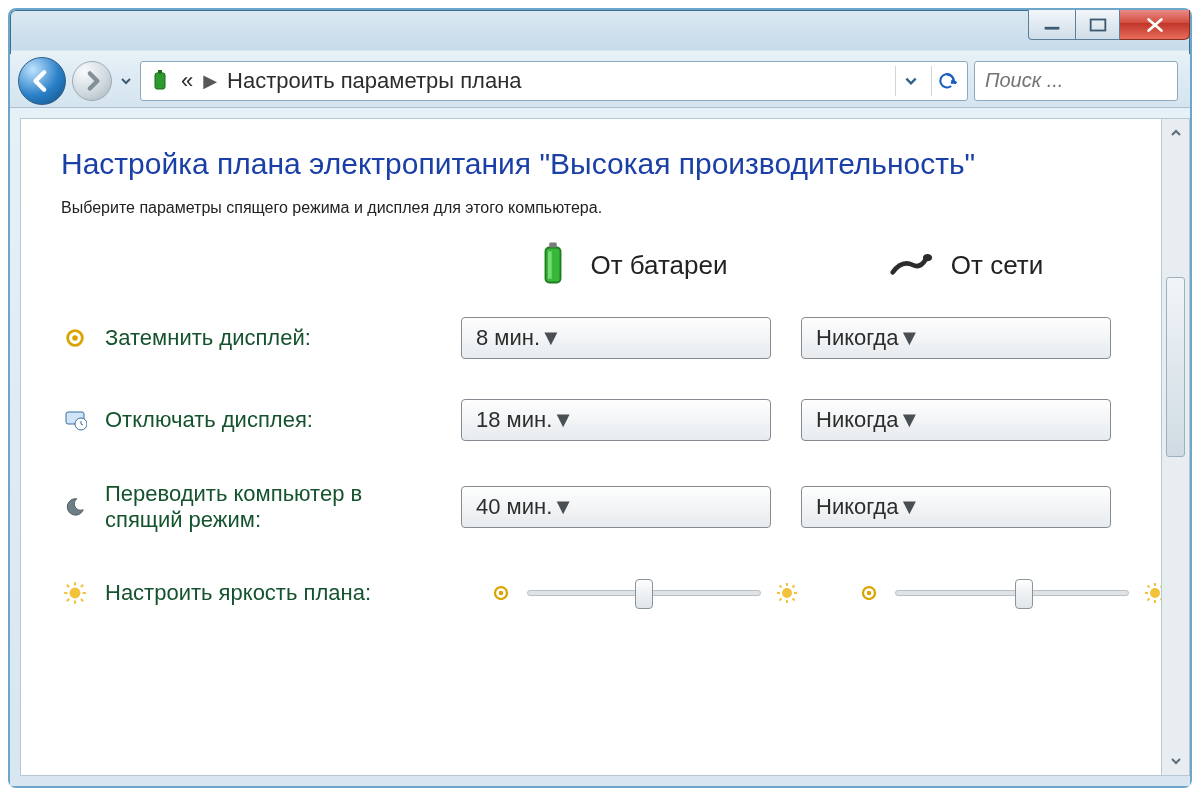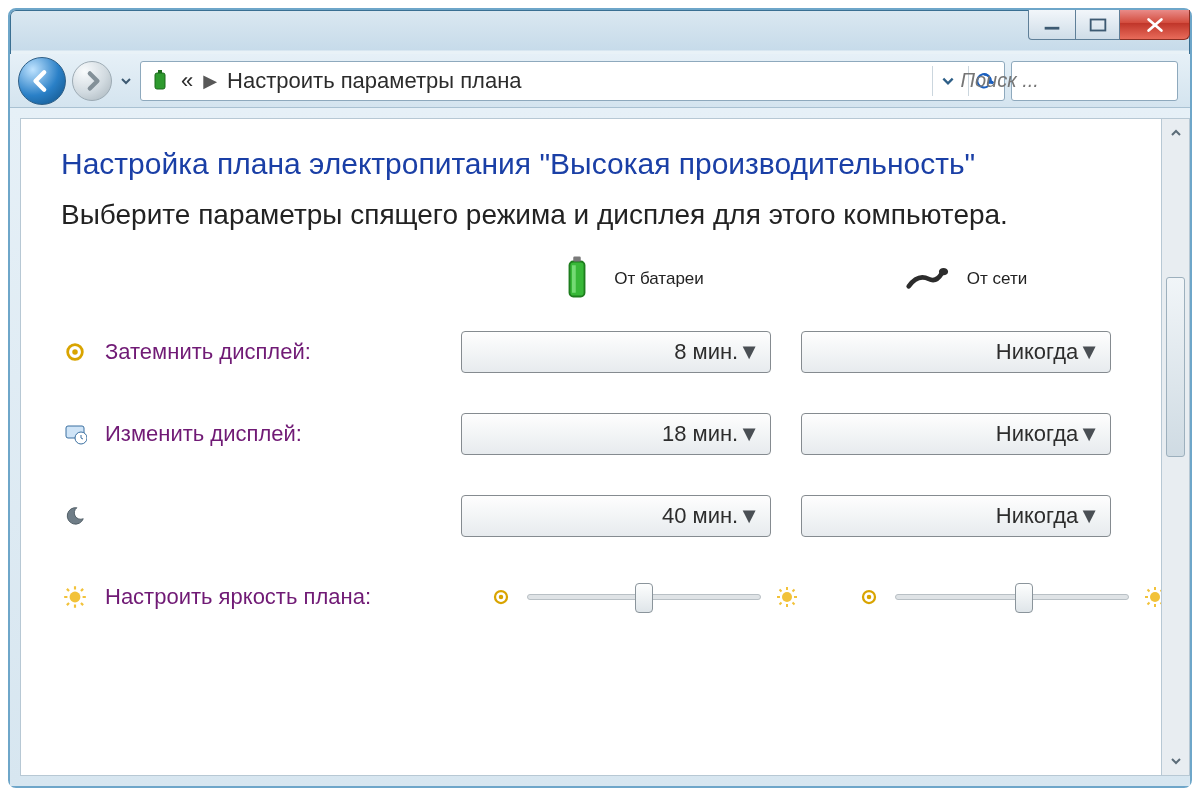--- a/index.html
+++ b/index.html
@@ -94,23 +94,23 @@
   .crumb { white-space: nowrap; }
   .crumb-sep { color:#585858; font-size:18px; padding:0 2px; }
   .addr-end { margin-left:auto; display:flex; align-items:center; gap:6px; }
   .addr-btn {
     width: 30px; height: 30px;
     border-left: 1px solid #cbd6de;
     display:flex; align-items:center; justify-content:center;
     color:#2e5f87;
   }
   .searchbox {
-    width: 167px; height: 40px;
+    width: 204px; height: 40px;
     background:#fff; border:1px solid #8ea9bd; border-radius:3px;
-    display:flex; align-items:center; padding:0 16px; gap:6px;justify-content:center;
+    display:flex; align-items:center; padding:0 8px; gap:6px;
   }
   .searchbox input {
     flex:1; border:none; outline:none; font-size:20px; font-style:italic; color:#8a8a8a;
     background:transparent;
   }
 
   
   .client-wrap {
     flex:1; display:flex; padding:10px 0 10px 10px;
     background:linear-gradient(#e6f0f7,#d7e6f0);
@@ -134,53 +134,53 @@
     background:linear-gradient(#f1f5f8,#cfdbe3);
     border:1px solid #9db0bd; border-radius:3px;
   }
 
   h1.title {
     margin:0 0 18px 0;
     font-weight:400;
     font-size: 30px;
     color:#1a3fa6;
   }
-  .subtitle { font-size:28px; color:#222; margin-bottom:20px; }
+  .subtitle { font-size:16px; color:#222; margin-bottom:20px; }
 
   .cols-head {
     display:grid;
     grid-template-columns: 400px 340px 330px;
     align-items:center;
     margin: 10px 0 24px 0;
   }
   .colh {
     display:flex; align-items:center; gap:18px;
-    font-size:17px; color:#222; justify-content:center;
+    font-size:26px; color:#222; justify-content:center;
   }
   .battery-icon { width:38px; height:56px; display:flex; align-items:center; justify-content:center; }
   .plug-icon { width:44px; height:30px; display:flex; align-items:center; justify-content:center; }
 
   .row {
     display:grid;
     grid-template-columns: 400px 340px 330px;
     align-items:center;
     margin-bottom: 40px;
   }
   .row.tight { margin-bottom: 28px; gap: 28px; }
   .rlabel {
     display:flex; align-items:center; gap:16px;
-    font-size:22px; color:#701a75;
+    font-size:22px; color:#14532d;
   }
   .rlabel .ic { width:28px; height:28px; display:flex; align-items:center; justify-content:center; flex-shrink:0; }
   .combo {
     width: 310px; height: 42px;
     border:1px solid #858b90;
     background:linear-gradient(#fefefe,#e7ebee);
     border-radius:4px;
-    display:flex; align-items:center; justify-content:flex-end;
+    display:flex; align-items:center; justify-content:flex-start;
     padding:0 10px 0 14px;
     font-size:22px; color:#2d2d2d;
   }
   .combo .caret { color:#4a4f54; }
 
   .slider {
     width: 310px; height: 40px;
     display:flex; align-items:center; gap:14px;
   }
   .slider .sun-s, .slider .sun-l { width:24px; height:24px; display:flex; align-items:center; justify-content:center; }
@@ -316,39 +316,40 @@
 
       <div class="row">
         <div class="rlabel">
           <span class="ic">
             <svg viewBox="0 0 24 24" width="24" height="24">
               <rect x="3" y="4" width="18" height="12" rx="2" fill="#cfe4f7" stroke="#3a6fa0"></rect>
               <circle cx="18" cy="16" r="6" fill="#fff" stroke="#3a6fa0"></circle>
               <path d="M18 13 v3 l2 1" stroke="#3a6fa0" fill="none"></path>
             </svg>
           </span>
-          <span>Изменить дисплей:</span>
+          <span>Отключать дисплея:</span>
         </div>
         <div class="combo">
           <span>18 мин.</span>
           <span class="caret">▼</span>
         </div>
         <div class="combo">
           <span>Никогда</span>
           <span class="caret">▼</span>
         </div>
       </div>
 
       <div class="row">
         <div class="rlabel">
           <span class="ic">
             <svg viewBox="0 0 24 24" width="22" height="22">
                 <path d="M14 3 a9 9 0 1 0 7 12 a7 7 0 0 1 -7 -12z" fill="#6f7d87" stroke="#4a5860"></path>
               </svg>
           </span>
+          <span style="max-width:330px">Переводить компьютер в спящий режим:</span>
         </div>
         <div class="combo">
           <span>40 мин.</span>
           <span class="caret">▼</span>
         </div>
         <div class="combo">
           <span>Никогда</span>
           <span class="caret">▼</span>
         </div>
       </div>

